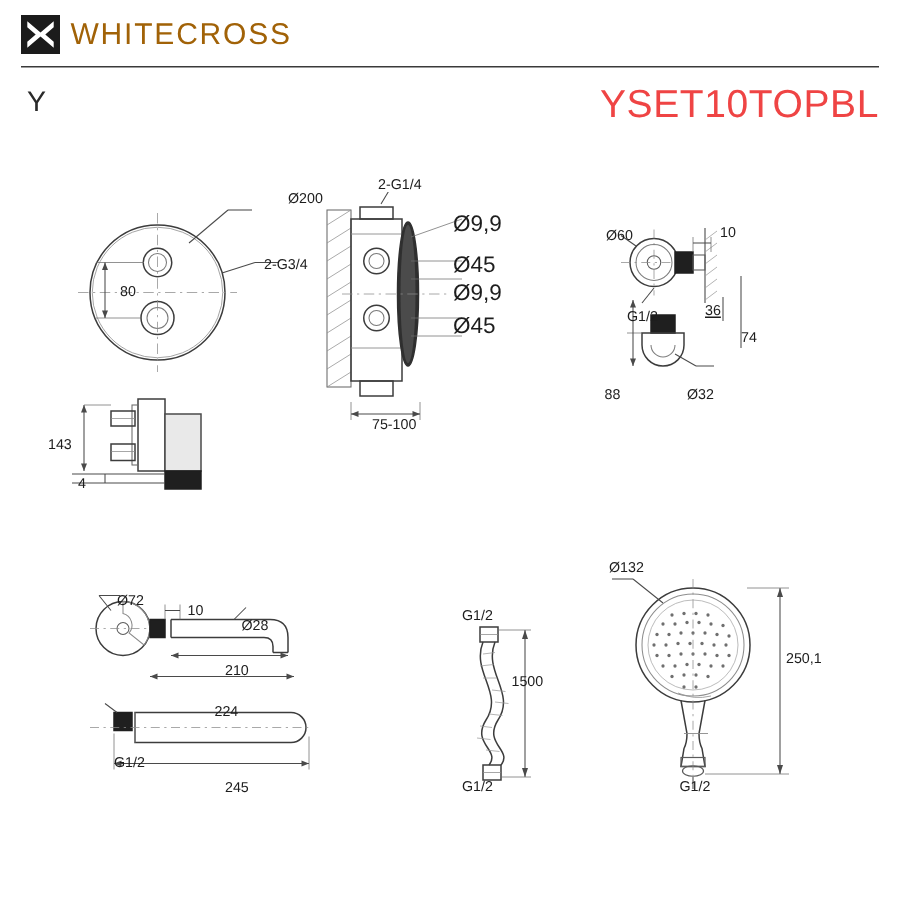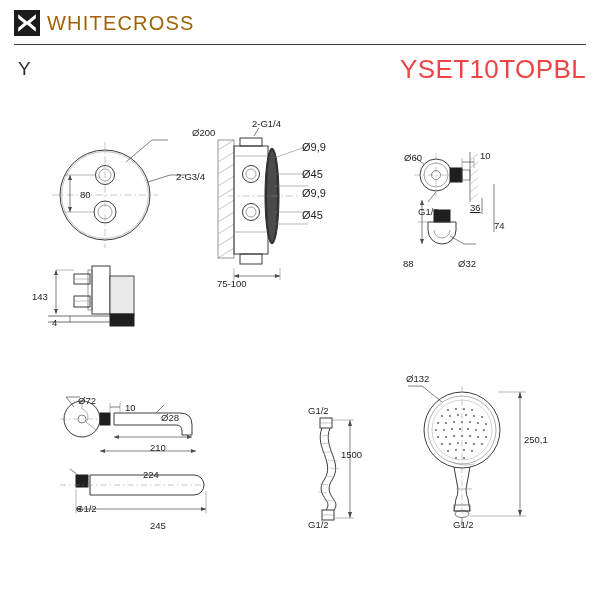--- a/index.html
+++ b/index.html
@@ -58,21 +58,21 @@
     color: #ef4444;
   }
   
   .lbl {
     position: absolute;
     font-size: 9.5px;
     color: #1d1d1d;
     white-space: nowrap;
     line-height: 1;
   }
-  .lbl.sm { font-size: 11px; }
+  .lbl.sm { font-size: 15px; }
   svg { display: block; }
   .drawing {
     position: absolute;
   }
 </style>
 </head>
 <body>
 
 <div id="sheet">
 
@@ -176,21 +176,21 @@
         <path d="M-4 46 l-2 5 h4 z" fill="#4a4a4a" stroke="none"></path>
         <path d="M-4 84 l-2 -5 h4 z" fill="#4a4a4a" stroke="none"></path>
       </g>
     </svg>
   </div>
   <div class="lbl" style="left:252px; top:119px;">2-G1/4</div>
   <div class="lbl sm" style="left:302px; top:142px;">Ø9,9</div>
   <div class="lbl sm" style="left:302px; top:169px;">Ø45</div>
   <div class="lbl sm" style="left:302px; top:188px;">Ø9,9</div>
   <div class="lbl sm" style="left:302px; top:210px;">Ø45</div>
-  <div class="lbl" style="left:217px; top:279px;text-align:right;">75-100</div>
+  <div class="lbl" style="left:248px; top:279px;text-align:right;">75-100</div>
 
   <div class="drawing" style="left:48px; top:256px;">
     <svg width="130" height="90" viewBox="0 0 130 90">
       <g fill="none" stroke="#3c3c3c" stroke-width="1">
 
         <rect x="44" y="10" width="18" height="48"></rect>
         <rect x="40" y="14" width="4" height="40" stroke="#6a6a6a" stroke-width="0.7"></rect>
 
         <rect x="26" y="18" width="16" height="10"></rect>
         <rect x="26" y="40" width="16" height="11"></rect>

